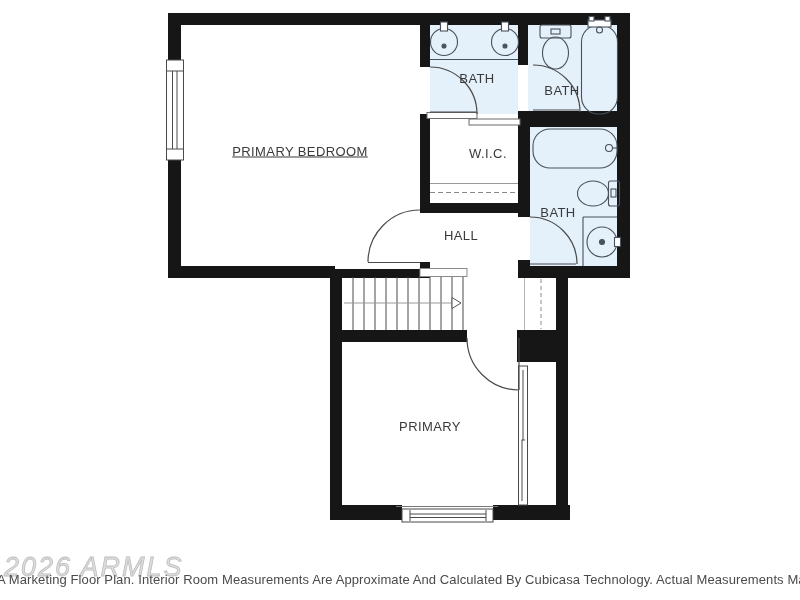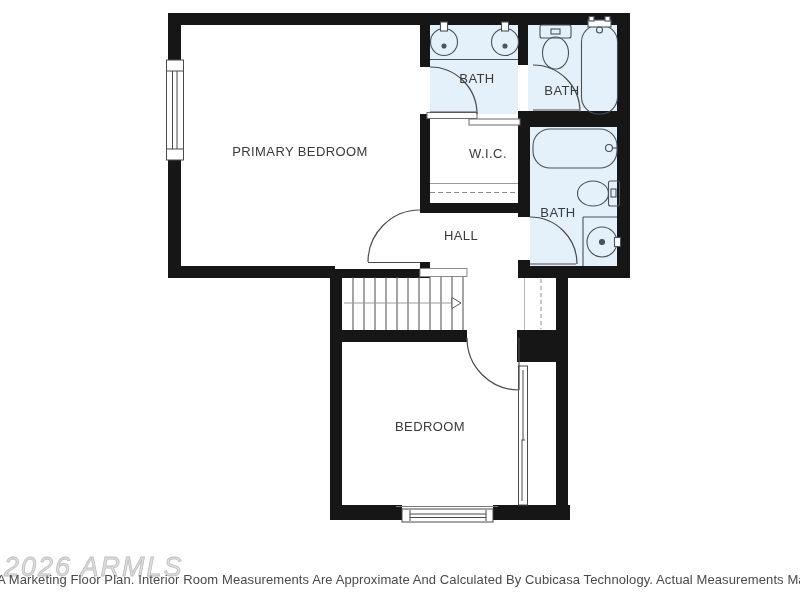--- a/index.html
+++ b/index.html
@@ -173,23 +173,23 @@
       <line x1="452" y1="277" x2="452" y2="330"></line>
       <line x1="463" y1="277" x2="463" y2="330"></line>
       <line x1="344" y1="303" x2="452" y2="303" stroke="#999999"></line>
       <polygon points="452,297.5 461,303 452,308.5" fill="#ffffff" stroke="#555555"></polygon>
     </g>
     <g>
       <rect x="420" y="268.5" width="47" height="8" fill="#ffffff" stroke="#8a8a8a" stroke-width="1"></rect>
     </g>
   </svg>
 
-  <span class="room-label" style="left:300px;top:151px;">PRIMARY BEDROOM</span>
+  <span class="room-label" style="left:300px;top:151px;text-decoration:underline;">PRIMARY BEDROOM</span>
   <span class="room-label" style="left:477px;top:78px;">BATH</span>
   <span class="room-label" style="left:562px;top:90px;">BATH</span>
   <span class="room-label" style="left:488px;top:153px;">W.I.C.</span>
   <span class="room-label" style="left:558px;top:212px;">BATH</span>
   <span class="room-label" style="left:461px;top:235px;">HALL</span>
-  <span class="room-label" style="left:430px;top:426px;">BEDROOM</span>
+  <span class="room-label" style="left:430px;top:426px;">PRIMARY</span>
 
   <div class="watermark">2026 ARMLS</div>
   <div class="disclaimer">This Is A Marketing Floor Plan. Interior Room Measurements Are Approximate And Calculated By Cubicasa Technology. Actual Measurements May Vary.</div>
 </div>
 
 </body></html>

